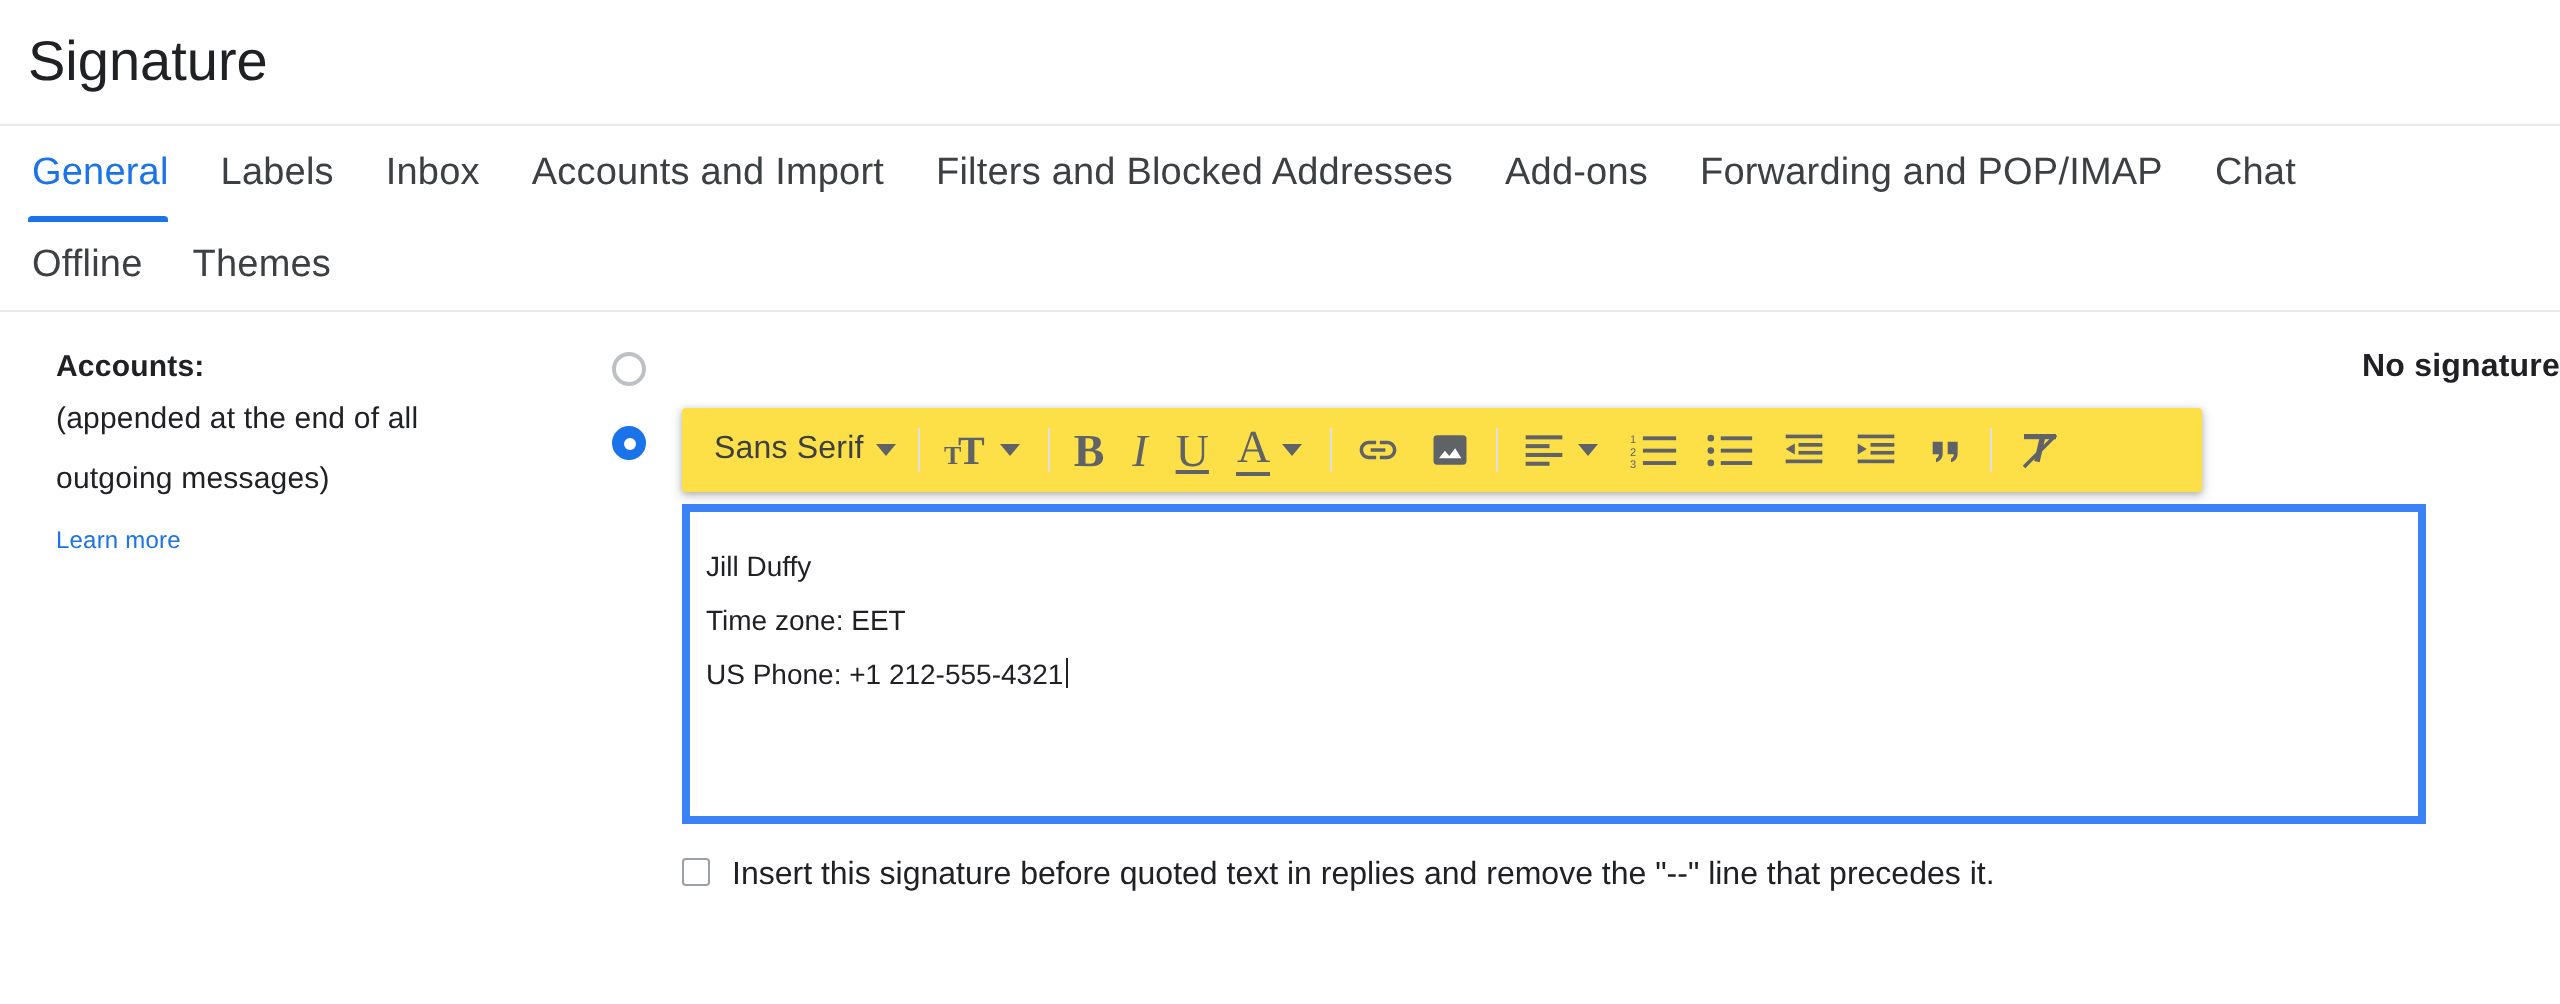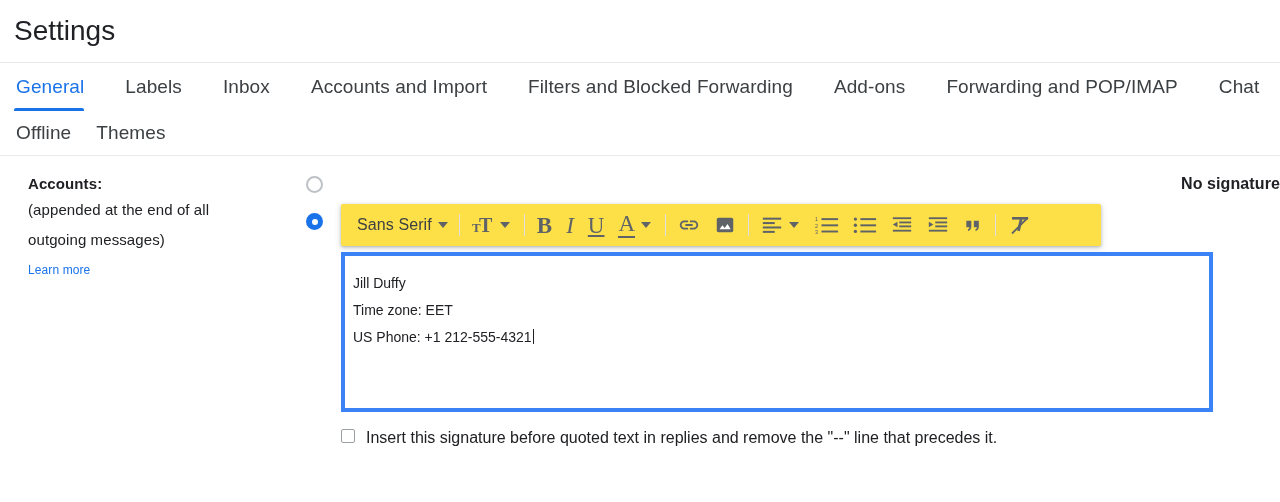--- a/index.html
+++ b/index.html
@@ -31,21 +31,21 @@
 
   
   .tab-bar {
     padding: 0 0 0 14px;
     position: relative;
   }
   .tab-row {
     display: flex;
     align-items: flex-end;
     height: 48px;
-    gap: 16px;
+    gap: 1px;
   }
   .tab {
     font-size: 19px;
     color: #3c4043;
     letter-spacing: 0.1px;
     padding: 0 17px 0 0;
     margin-right: 8px;
     height: 48px;
     line-height: 48px;
     white-space: nowrap;
@@ -260,30 +260,30 @@
     font-size: 16px;
     color: #202124;
     letter-spacing: 0px;
     white-space: nowrap;
   }
   svg { display: block; }
 </style>
 </head>
 <body>
 
-<div class="page-title">Settings</div>
+<div class="page-title">Signature</div>
 <div class="header-divider"></div>
 
 <div class="tab-bar">
   <div class="tab-row">
     <div class="tab active">General</div>
     <div class="tab">Labels</div>
     <div class="tab">Inbox</div>
     <div class="tab">Accounts and Import</div>
-    <div class="tab">Filters and Blocked Forwarding</div>
+    <div class="tab">Filters and Blocked Addresses</div>
     <div class="tab">Add-ons</div>
     <div class="tab">Forwarding and POP/IMAP</div>
     <div class="tab">Chat</div>
   </div>
   <div class="tab-row-2">
     <div class="tab">Offline</div>
     <div class="tab">Themes</div>
   </div>
 </div>
 <div class="tabs-divider"></div>

